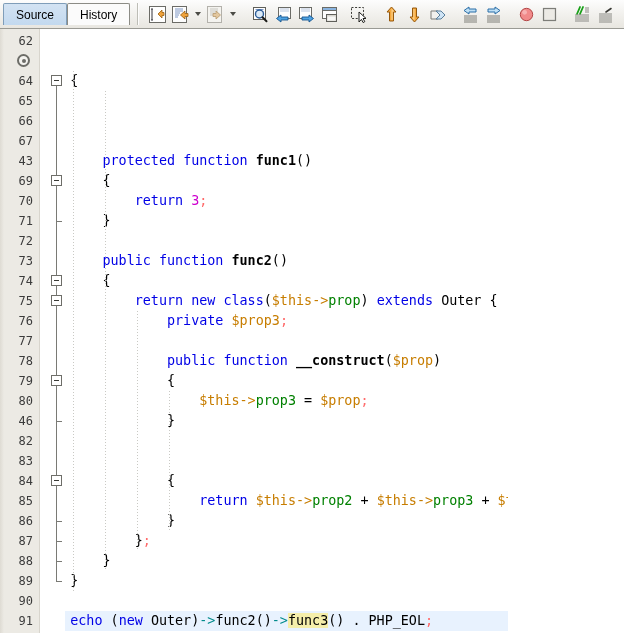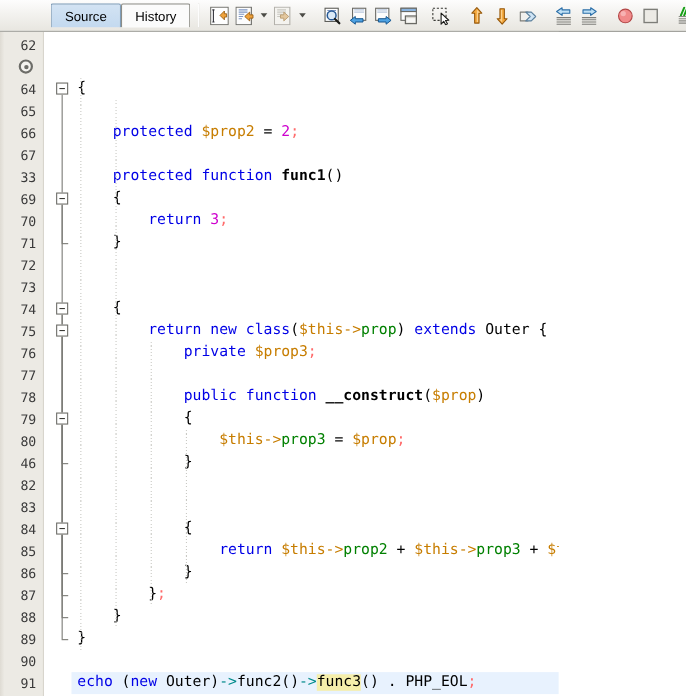--- a/index.html
+++ b/index.html
@@ -11,21 +11,21 @@
   }
   #app{position:relative;width:624px;height:633px;overflow:hidden;}
 
   
   .topbar{
     position:relative;height:29px;width:624px;box-sizing:border-box;
     background:linear-gradient(to bottom,#fdfdfd 0%,#f3f2ef 45%,#e8e6e0 100%);
     border-bottom:1px solid #9a9a94;
     display:flex;align-items:flex-start;
   }
-  .tabs{display:flex;align-items:flex-start;height:28px;padding-left:3px;margin-left:43px;}
+  .tabs{display:flex;align-items:flex-start;height:28px;padding-left:3px;}
   .tab{
     height:22px;line-height:22px;margin-top:3px;
     padding:0 12px;box-sizing:border-box;
     font-family:"Liberation Sans", sans-serif;font-size:12px;color:#000;
     border:1px solid #8c8c86;border-bottom:none;
     border-radius:2px 2px 0 0;
     background:#fbfbfb;
   }
   .tab.sel{
     background:linear-gradient(to bottom,#d3e3f3 0%,#c3d9ef 100%);
@@ -298,21 +298,21 @@
 
   <div class="editor">
     <div class="gutter">
       <div class="gutter-edge"></div>
     <div class="ln" style="top:2px">62</div>
         <div class="bookmark" style="top:25px"></div>
         <div class="ln" style="top:42px">64</div>
         <div class="ln" style="top:62px">65</div>
         <div class="ln" style="top:82px">66</div>
         <div class="ln" style="top:102px">67</div>
-        <div class="ln" style="top:122px">33</div>
+        <div class="ln" style="top:122px">43</div>
         <div class="ln" style="top:142px">69</div>
         <div class="ln" style="top:162px">70</div>
         <div class="ln" style="top:182px">71</div>
         <div class="ln" style="top:202px">72</div>
         <div class="ln" style="top:222px">73</div>
         <div class="ln" style="top:242px">74</div>
         <div class="ln" style="top:262px">75</div>
         <div class="ln" style="top:282px">76</div>
         <div class="ln" style="top:302px">77</div>
         <div class="ln" style="top:322px">78</div>
@@ -346,27 +346,27 @@
         <div class="fvline" style="left:15px;top:357px;height:35px"></div>
         <div class="fbox" style="left:10px;top:346px"></div>
         <div class="ftick" style="left:15px;top:392px;width:6px"></div>
         <div class="fvline" style="left:15px;top:457px;height:35px"></div>
         <div class="fbox" style="left:10px;top:446px"></div>
         <div class="ftick" style="left:15px;top:492px;width:6px"></div>
       </div>
     <div class="codecol">
         <div class="line" style="top:2px"><span class="txt" style="left:-27px"></span></div>
         <div class="line" style="top:42px"><span class="txt" style="left:-27px">    <span class="plain">{</span></span></div>
-        <div class="line" style="top:82px"><span class="txt" style="left:-27px">        <span class="kw">protected</span> <span class="var">$prop2</span> <span class="plain">=</span> <span class="num">2</span><span class="semi">;</span></span></div>
         <div class="line" style="top:102px"><span class="txt" style="left:-27px"></span></div>
         <div class="line" style="top:122px"><span class="txt" style="left:-27px">        <span class="kw">protected</span> <span class="kw">function</span> <span class="fn">func1</span><span class="plain">(</span><span class="plain">)</span></span></div>
         <div class="line" style="top:142px"><span class="txt" style="left:-27px">        <span class="plain">{</span></span></div>
         <div class="line" style="top:162px"><span class="txt" style="left:-27px">            <span class="kw">return</span> <span class="num">3</span><span class="semi">;</span></span></div>
         <div class="line" style="top:182px"><span class="txt" style="left:-27px">        <span class="plain">}</span></span></div>
         <div class="line" style="top:202px"><span class="txt" style="left:-27px"></span></div>
+        <div class="line" style="top:222px"><span class="txt" style="left:-27px">        <span class="kw">public</span> <span class="kw">function</span> <span class="fn">func2</span><span class="plain">(</span><span class="plain">)</span></span></div>
         <div class="line" style="top:242px"><span class="txt" style="left:-27px">        <span class="plain">{</span></span></div>
         <div class="line" style="top:262px"><span class="txt" style="left:-27px">            <span class="kw">return</span> <span class="kw">new</span> <span class="kw">class</span><span class="plain">(</span><span class="var">$this</span><span class="arrow">-&gt;</span><span class="prop">prop</span><span class="plain">)</span> <span class="kw">extends</span> <span class="plain">Outer</span> <span class="plain">{</span></span></div>
         <div class="line" style="top:282px"><span class="txt" style="left:-27px">                <span class="kw">private</span> <span class="var">$prop3</span><span class="semi">;</span></span></div>
         <div class="line" style="top:302px"><span class="txt" style="left:-27px"></span></div>
         <div class="line" style="top:322px"><span class="txt" style="left:-27px">                <span class="kw">public</span> <span class="kw">function</span> <span class="fn">__construct</span><span class="plain">(</span><span class="var">$prop</span><span class="plain">)</span></span></div>
         <div class="line" style="top:342px"><span class="txt" style="left:-27px">                <span class="plain">{</span></span></div>
         <div class="line" style="top:362px"><span class="txt" style="left:-27px">                    <span class="var">$this</span><span class="arrow">-&gt;</span><span class="prop">prop3</span> <span class="plain">=</span> <span class="var">$prop</span><span class="semi">;</span></span></div>
         <div class="line" style="top:382px"><span class="txt" style="left:-27px">                <span class="plain">}</span></span></div>
         <div class="line" style="top:402px"><span class="txt" style="left:-27px"></span></div>
         <div class="line" style="top:442px"><span class="txt" style="left:-27px">                <span class="plain">{</span></span></div>

